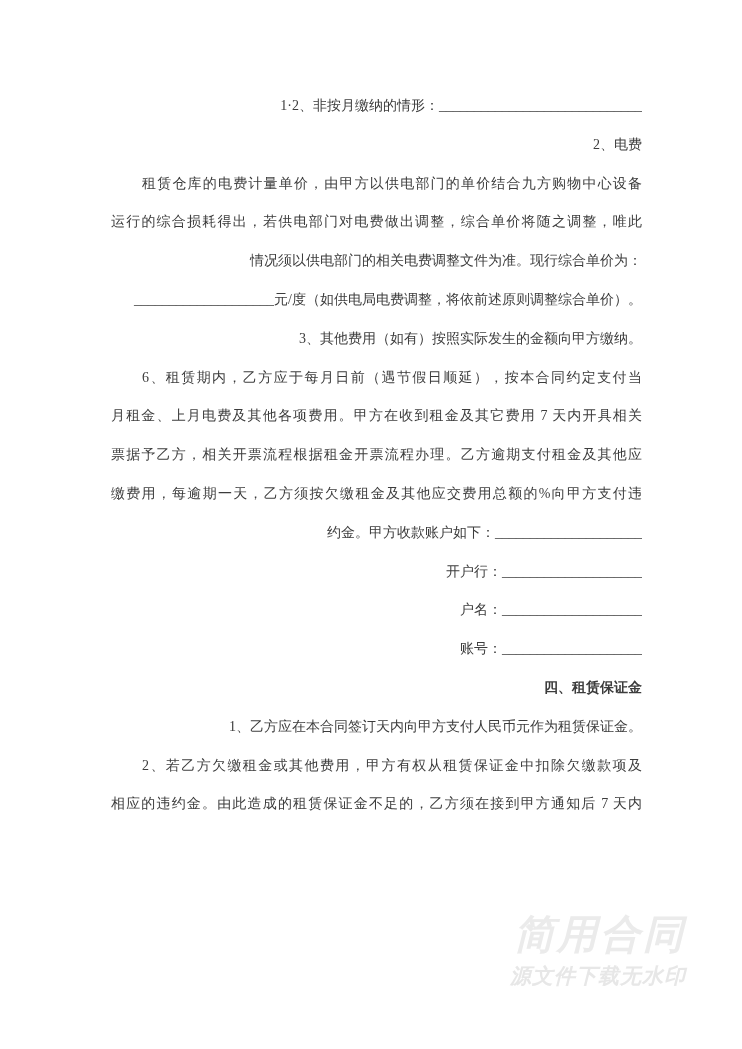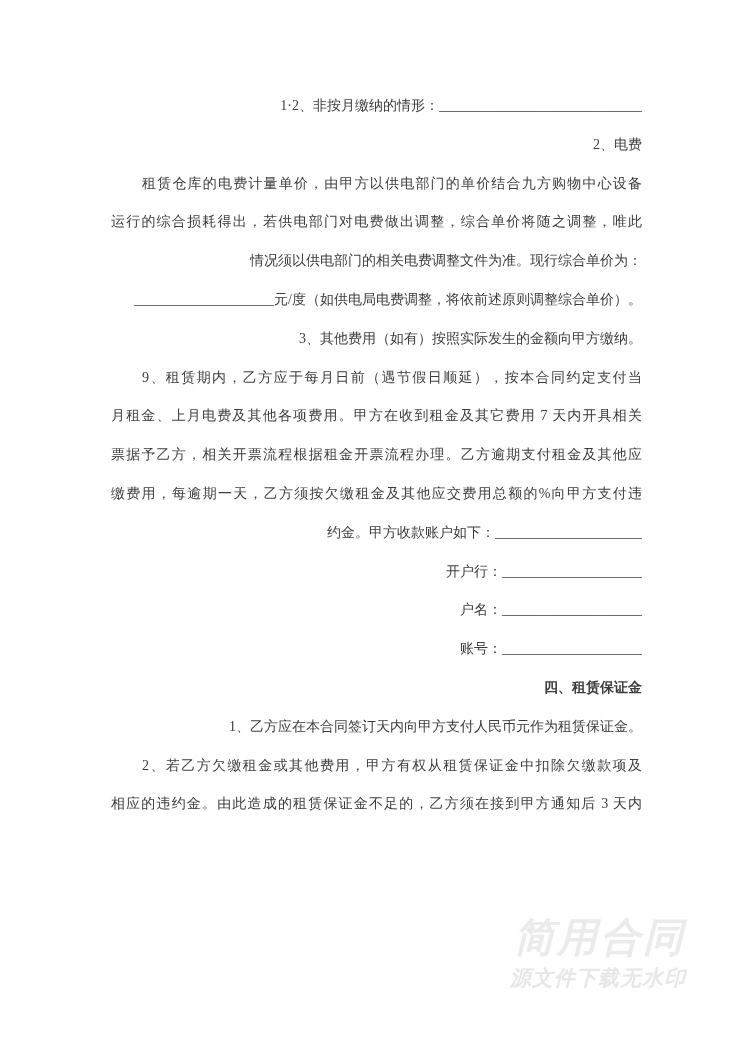--- a/index.html
+++ b/index.html
@@ -35,21 +35,21 @@
     text-justify: inter-character;
   }
   .line.indent { text-indent: 31px; }
   .line.bold { font-weight: bold; }
   .watermark {
     position: absolute;
     right: 56px;
     top: 914px;
     text-align: right;
     font-style: italic;
-    font-family: Liberation Serif, serif;
+    font-family: Liberation Mono, monospace;
     user-select: none;
   }
   .wm-title {
     font-size: 40px;
     font-weight: 900;
     letter-spacing: 3px;
     line-height: 48px;
     color: #ebebeb;
   }
   .wm-subtitle {
@@ -66,30 +66,30 @@
 
 <div class="page" style="background: rgb(255, 255, 255);">
   <div class="doc" id="doc" style="color: rgb(60, 60, 60);">
       <div class="line indent">1·2、非按月缴纳的情形：_____________________________</div>
       <div class="line indent">2、电费</div>
       <div class="line indent justify">租赁仓库的电费计量单价，由甲方以供电部门的单价结合九方购物中心设备</div>
       <div class="line justify">运行的综合损耗得出，若供电部门对电费做出调整，综合单价将随之调整，唯此</div>
       <div class="line">情况须以供电部门的相关电费调整文件为准。现行综合单价为：</div>
       <div class="line">____________________元/度（如供电局电费调整，将依前述原则调整综合单价）。</div>
       <div class="line indent">3、其他费用（如有）按照实际发生的金额向甲方缴纳。</div>
-      <div class="line indent justify">9、租赁期内，乙方应于每月日前（遇节假日顺延），按本合同约定支付当</div>
+      <div class="line indent justify">6、租赁期内，乙方应于每月日前（遇节假日顺延），按本合同约定支付当</div>
       <div class="line justify">月租金、上月电费及其他各项费用。甲方在收到租金及其它费用 7 天内开具相关</div>
       <div class="line justify">票据予乙方，相关开票流程根据租金开票流程办理。乙方逾期支付租金及其他应</div>
       <div class="line justify">缴费用，每逾期一天，乙方须按欠缴租金及其他应交费用总额的%向甲方支付违</div>
       <div class="line">约金。甲方收款账户如下：_____________________</div>
       <div class="line indent">开户行：____________________</div>
       <div class="line indent">户名：____________________</div>
       <div class="line indent">账号：____________________</div>
       <div class="line indent bold">四、租赁保证金</div>
       <div class="line indent">1、乙方应在本合同签订天内向甲方支付人民币元作为租赁保证金。</div>
       <div class="line indent justify">2、若乙方欠缴租金或其他费用，甲方有权从租赁保证金中扣除欠缴款项及</div>
-      <div class="line justify">相应的违约金。由此造成的租赁保证金不足的，乙方须在接到甲方通知后 3 天内</div>
+      <div class="line justify">相应的违约金。由此造成的租赁保证金不足的，乙方须在接到甲方通知后 7 天内</div>
     </div>
   <div class="watermark">
     <div class="wm-title" style="color: rgb(235, 235, 235);">简用合同</div>
     <div class="wm-subtitle" style="color: rgb(231, 231, 231);">源文件下载无水印</div>
   </div>
 </div>
 
 </body></html>

